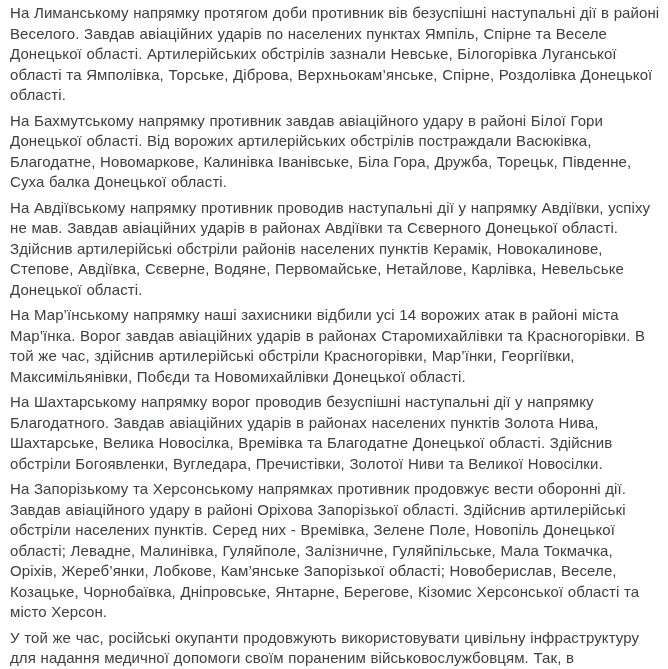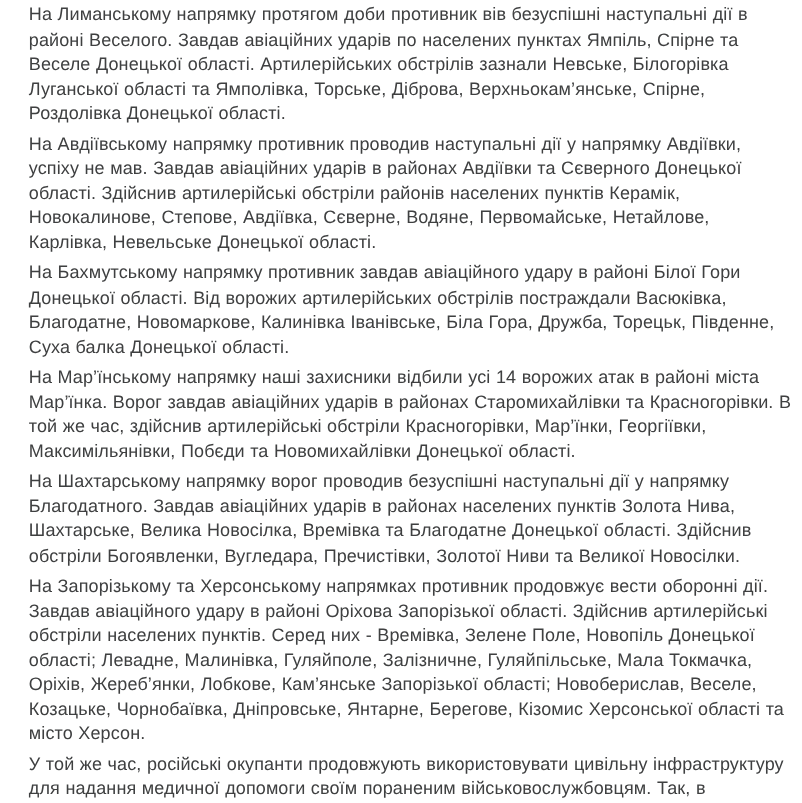--- a/index.html
+++ b/index.html
@@ -17,32 +17,32 @@
     box-sizing: border-box;
     width: 668px;
     padding: 3px 8px 0 8px;
     color: #3f4041;
     font-size: 15px;
     line-height: 20.5px;
     letter-spacing: 0.1px;
     -webkit-font-smoothing: antialiased;
   }
   .report-body p {
-    margin: 0 0 5px 16px;
+    margin: 0 0 5px 2px;
     text-align: left;
     word-spacing: 0.3px;
   }
   .report-body p:last-child {
     margin-bottom: 0;
   }
 </style>
 </head>
 <body>
 
 <div class="report-body">
   <p>На Лиманському напрямку протягом доби противник вів безуспішні наступальні дії в районі Веселого. Завдав авіаційних ударів по населених пунктах Ямпіль, Спірне та Веселе Донецької області. Артилерійських обстрілів зазнали Невське, Білогорівка Луганської області та Ямполівка, Торське, Діброва, Верхньокам’янське, Спірне, Роздолівка Донецької області.</p>
+  <p>На Бахмутському напрямку противник завдав авіаційного удару в районі Білої Гори Донецької області. Від ворожих артилерійських обстрілів постраждали Васюківка, Благодатне, Новомаркове, Калинівка Іванівське, Біла Гора, Дружба, Торецьк, Південне, Суха балка Донецької області.</p>
   <p>На Авдіївському напрямку противник проводив наступальні дії у напрямку Авдіївки, успіху не мав. Завдав авіаційних ударів в районах Авдіївки та Сєверного Донецької області. Здійснив артилерійські обстріли районів населених пунктів Керамік, Новокалинове, Степове, Авдіївка, Сєверне, Водяне, Первомайське, Нетайлове, Карлівка, Невельське Донецької області.</p>
-  <p>На Бахмутському напрямку противник завдав авіаційного удару в районі Білої Гори Донецької області. Від ворожих артилерійських обстрілів постраждали Васюківка, Благодатне, Новомаркове, Калинівка Іванівське, Біла Гора, Дружба, Торецьк, Південне, Суха балка Донецької області.</p>
   <p>На Мар’їнському напрямку наші захисники відбили усі 14 ворожих атак в районі міста Мар’їнка. Ворог завдав авіаційних ударів в районах Старомихайлівки та Красногорівки. В той же час, здійснив артилерійські обстріли Красногорівки, Мар’їнки, Георгіївки, Максимільянівки, Побєди та Новомихайлівки Донецької області.</p>
   <p>На Шахтарському напрямку ворог проводив безуспішні наступальні дії у напрямку Благодатного. Завдав авіаційних ударів в районах населених пунктів Золота Нива, Шахтарське, Велика Новосілка, Времівка та Благодатне Донецької області. Здійснив обстріли Богоявленки, Вугледара, Пречистівки, Золотої Ниви та Великої Новосілки.</p>
   <p>На Запорізькому та Херсонському напрямках противник продовжує вести оборонні дії. Завдав авіаційного удару в районі Оріхова Запорізької області. Здійснив артилерійські обстріли населених пунктів. Серед них - Времівка, Зелене Поле, Новопіль Донецької області; Левадне, Малинівка, Гуляйполе, Залізничне, Гуляйпільське, Мала Токмачка, Оріхів, Жереб’янки, Лобкове, Кам’янське Запорізької області; Новоберислав, Веселе, Козацьке, Чорнобаївка, Дніпровське, Янтарне, Берегове, Кізомис Херсонської області та місто Херсон.</p>
   <p>У той же час, російські окупанти продовжують використовувати цивільну інфраструктуру для надання медичної допомоги своїм пораненим військовослужбовцям. Так, в населеному пункті Містки Луганської області, на території місцевої школи, загарбники облаштували польовий шпиталь, де на лікуванні перебувають понад 100 окупантів.</p>
 </div>
 
 </body></html>

